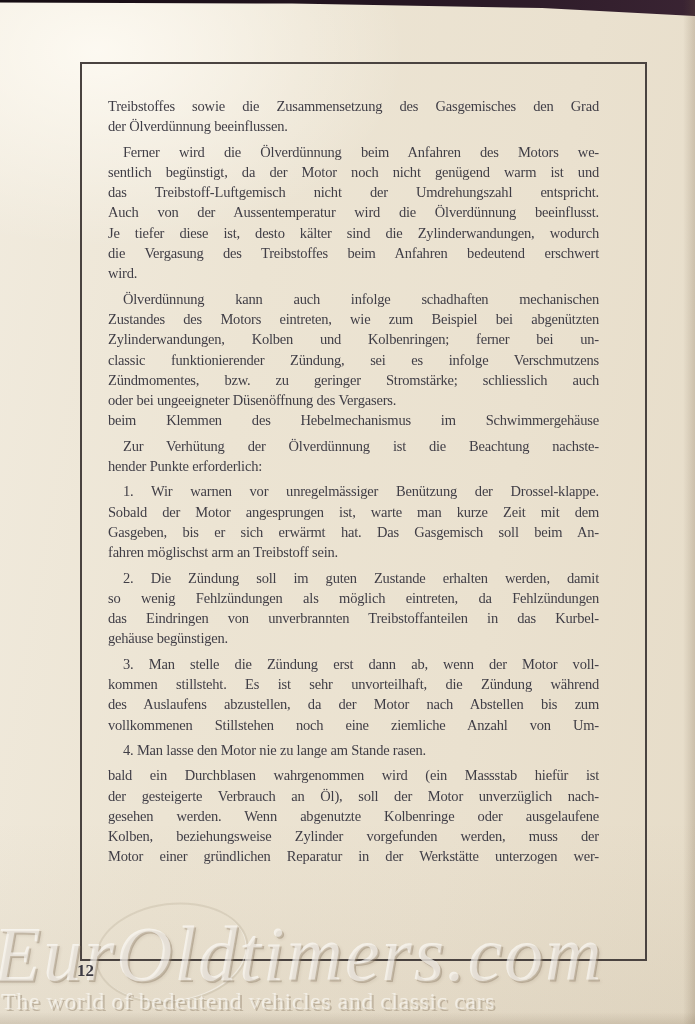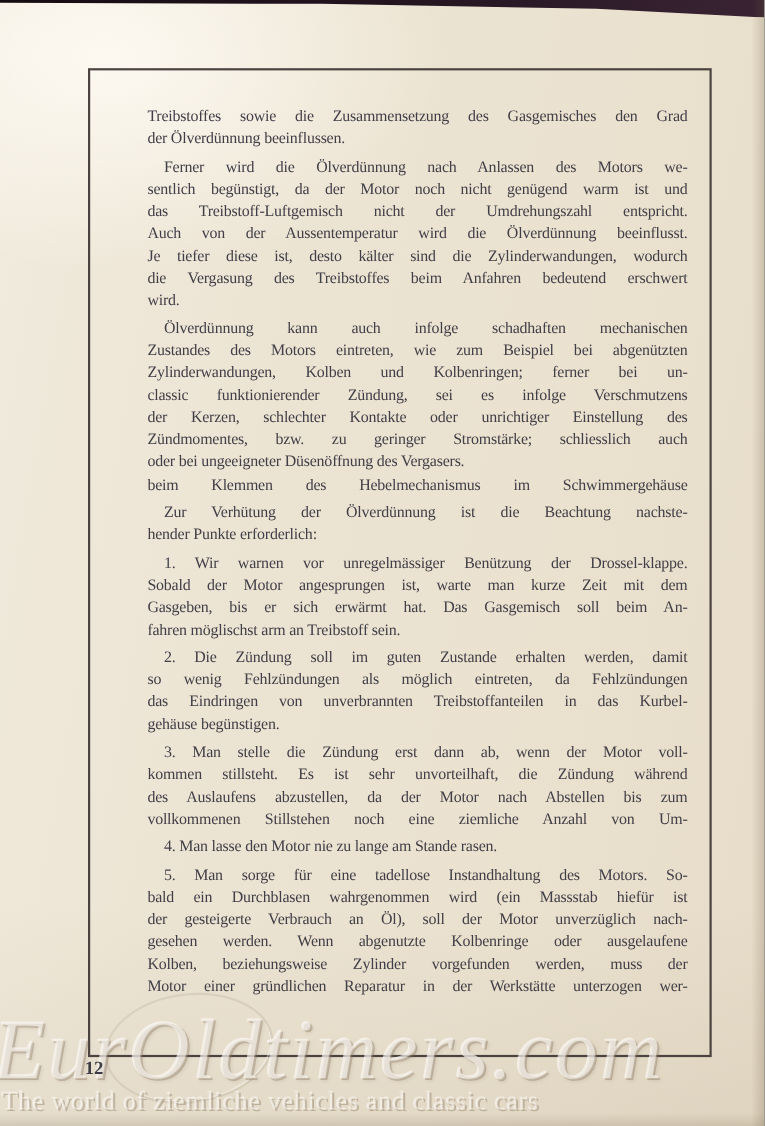--- a/index.html
+++ b/index.html
@@ -29,21 +29,21 @@
     background: linear-gradient(to top, rgba(110,90,65,0.16), rgba(110,90,65,0));
   }
   
   .frame {
     position: absolute; left: 80px; top: 62px;
     width: 567px; height: 899px;
     border: 2px solid #4a4340;
     box-sizing: border-box;
   }
   .text-block {
-    position: absolute; left: 134px; top: 96px; width: 491px;
+    position: absolute; left: 108px; top: 96px; width: 491px;
     color: #403e46;
     font-size: 14.5px;
     line-height: 20.3px;
     letter-spacing: -0.2px;
   }
   .para { margin: 0; padding: 0; }
   .para + .para { margin-top: 5px; }
   .line { display: block; }
   .jline { text-align: justify; text-align-last: justify; }
   .lastline { text-align: center; text-align-last: left; }
@@ -89,34 +89,33 @@
   <div class="top-band"></div>
   <div class="edge-right"></div>
   <div class="edge-bottom"></div>
   <div class="frame"></div>
   <div class="text-block">
       <p class="para">
         <span class="line jline">Treibstoffes sowie die Zusammensetzung des Gasgemisches den Grad</span>
         <span class="line lastline">der Ölverdünnung beeinflussen.</span>
       </p>
       <p class="para">
-        <span class="line jline indent">Ferner wird die Ölverdünnung nach Anlassen des Motors we-</span>
+        <span class="line jline indent">Ferner wird die Ölverdünnung beim Anfahren des Motors we-</span>
         <span class="line jline">sentlich begünstigt, da der Motor noch nicht genügend warm ist und</span>
         <span class="line jline">das Treibstoff-Luftgemisch nicht der Umdrehungszahl entspricht.</span>
         <span class="line jline">Auch von der Aussentemperatur wird die Ölverdünnung beeinflusst.</span>
         <span class="line jline">Je tiefer diese ist, desto kälter sind die Zylinderwandungen, wodurch</span>
         <span class="line jline">die Vergasung des Treibstoffes beim Anfahren bedeutend erschwert</span>
         <span class="line lastline">wird.</span>
       </p>
       <p class="para">
         <span class="line jline indent">Ölverdünnung kann auch infolge schadhaften mechanischen</span>
         <span class="line jline">Zustandes des Motors eintreten, wie zum Beispiel bei abgenützten</span>
         <span class="line jline">Zylinderwandungen, Kolben und Kolbenringen; ferner bei un-</span>
         <span class="line jline">classic funktionierender Zündung, sei es infolge Verschmutzens</span>
-        <span class="line jline">der Kerzen, schlechter Kontakte oder unrichtiger Einstellung des</span>
         <span class="line jline">Zündmomentes, bzw. zu geringer Stromstärke; schliesslich auch</span>
         <span class="line lastline">oder bei ungeeigneter Düsenöffnung des Vergasers.</span>
         <span class="line jline">beim Klemmen des Hebelmechanismus im Schwimmergehäuse</span>
       </p>
       <p class="para">
         <span class="line jline indent">Zur Verhütung der Ölverdünnung ist die Beachtung nachste-</span>
         <span class="line lastline">hender Punkte erforderlich:</span>
       </p>
       <p class="para">
         <span class="line jline indent">1. Wir warnen vor unregelmässiger Benützung der Drossel-klappe.</span>
@@ -133,25 +132,24 @@
       <p class="para">
         <span class="line jline indent">3. Man stelle die Zündung erst dann ab, wenn der Motor voll-</span>
         <span class="line jline">kommen stillsteht. Es ist sehr unvorteilhaft, die Zündung während</span>
         <span class="line jline">des Auslaufens abzustellen, da der Motor nach Abstellen bis zum</span>
         <span class="line jline">vollkommenen Stillstehen noch eine ziemliche Anzahl von Um-</span>
       </p>
       <p class="para">
         <span class="line lastline indent">4. Man lasse den Motor nie zu lange am Stande rasen.</span>
       </p>
       <p class="para">
-        <span class="line jline indent">5. Man sorge für eine tadellose Instandhaltung des Motors. So-</span>
         <span class="line jline">bald ein Durchblasen wahrgenommen wird (ein Massstab hiefür ist</span>
         <span class="line jline">der gesteigerte Verbrauch an Öl), soll der Motor unverzüglich nach-</span>
         <span class="line jline">gesehen werden. Wenn abgenutzte Kolbenringe oder ausgelaufene</span>
         <span class="line jline">Kolben, beziehungsweise Zylinder vorgefunden werden, muss der</span>
         <span class="line jline">Motor einer gründlichen Reparatur in der Werkstätte unterzogen wer-</span>
       </p>
     </div>
   <div class="wm-ornament"></div>
   <div class="wm-brand">EurOldtimers.com</div>
-  <div class="wm-tagline">The world of ziemliche vehicles and classic cars</div>
+  <div class="wm-tagline">The world of bedeutend vehicles and classic cars</div>
   <div class="page-number">12</div>
 </div>
 
 </body></html>

